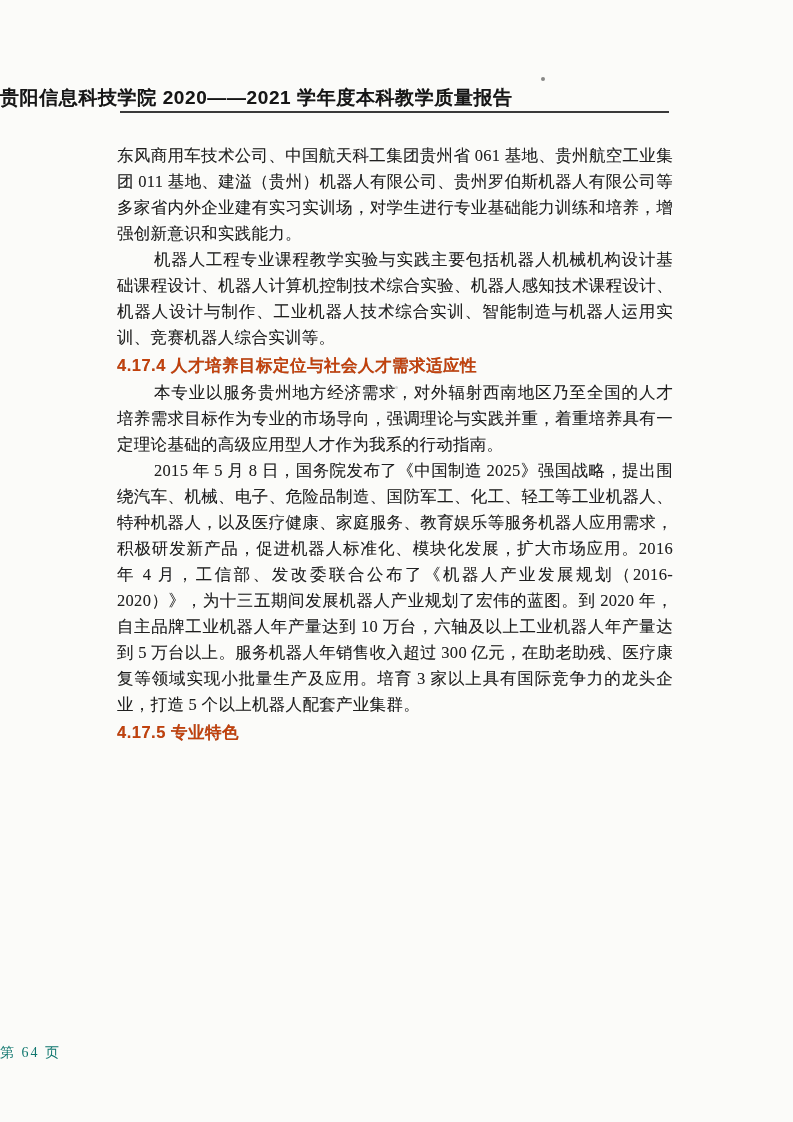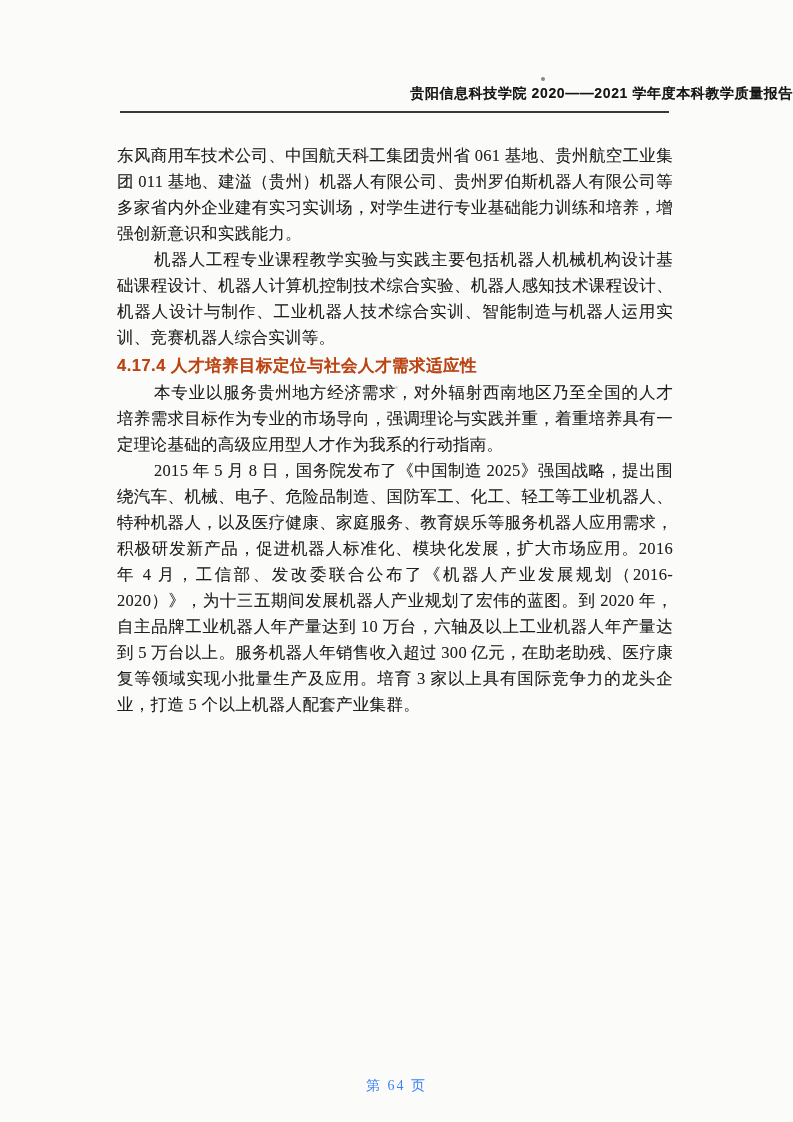--- a/index.html
+++ b/index.html
@@ -16,24 +16,24 @@
     overflow: hidden;
     font-family: "Liberation Serif", "DejaVu Serif", serif;
     color: #222222;
   }
   
   .header-title {
     position: absolute;
     top: 85px;
     left: 0;
     width: 100%;
-    text-align: right;
+    text-align: left;
     font-family: "Liberation Sans", "DejaVu Sans", sans-serif;
     font-weight: 700;
-    font-size: 14px;
+    font-size: 19px;
     letter-spacing: 0.6px;
     color: #161616;
     text-shadow: 0 0 0.5px rgba(0,0,0,0.35);
   }
   .header-rule {
     position: absolute;
     top: 111px;
     left: 120px;
     width: 549px;
     height: 2px;
@@ -66,27 +66,26 @@
     text-indent: 0;
     font-family: "Liberation Sans", "DejaVu Sans", sans-serif;
     font-weight: 700;
     font-size: 16.5px;
     letter-spacing: 0.5px;
     color: #c2410c;
   }
   
   .footer {
     position: absolute;
-    top: 1077px;
+    top: 1044px;
     left: 0;
     width: 100%;
-    text-align: center;
     font-size: 14px;
     letter-spacing: 2px;
-    color: #3b82f6;
+    color: #0f766e;
   }
   
   .speck {
     position: absolute;
     border-radius: 50%;
     background: #4a4a4a;
   }
   .speck.s1 { left: 541px; top: 77px; width: 4px; height: 4px; opacity: 0.65; }
   .speck.s2 { left: 395px; top: 386px; width: 3px; height: 3px; opacity: 0.22; }
   .speck.s3 { left: 188px; top: 440px; width: 2px; height: 2px; opacity: 0.18; }
@@ -99,20 +98,21 @@
   <div class="header-title">贵阳信息科技学院 2020——2021 学年度本科教学质量报告</div>
 
   <div class="header-rule"></div>
 
   <div class="doc-body">
       <div class="para no-indent">东风商用车技术公司、中国航天科工集团贵州省 061 基地、贵州航空工业集团 011 基地、建溢（贵州）机器人有限公司、贵州罗伯斯机器人有限公司等多家省内外企业建有实习实训场，对学生进行专业基础能力训练和培养，增强创新意识和实践能力。</div>
       <div class="para">机器人工程专业课程教学实验与实践主要包括机器人机械机构设计基础课程设计、机器人计算机控制技术综合实验、机器人感知技术课程设计、机器人设计与制作、工业机器人技术综合实训、智能制造与机器人运用实训、竞赛机器人综合实训等。</div>
       <div class="heading">4.17.4 人才培养目标定位与社会人才需求适应性</div>
       <div class="para">本专业以服务贵州地方经济需求，对外辐射西南地区乃至全国的人才培养需求目标作为专业的市场导向，强调理论与实践并重，着重培养具有一定理论基础的高级应用型人才作为我系的行动指南。</div>
       <div class="para">2015 年 5 月 8 日，国务院发布了《中国制造 2025》强国战略，提出围绕汽车、机械、电子、危险品制造、国防军工、化工、轻工等工业机器人、特种机器人，以及医疗健康、家庭服务、教育娱乐等服务机器人应用需求，积极研发新产品，促进机器人标准化、模块化发展，扩大市场应用。2016 年 4 月，工信部、发改委联合公布了《机器人产业发展规划（2016-2020）》，为十三五期间发展机器人产业规划了宏伟的蓝图。到 2020 年，自主品牌工业机器人年产量达到 10 万台，六轴及以上工业机器人年产量达到 5 万台以上。服务机器人年销售收入超过 300 亿元，在助老助残、医疗康复等领域实现小批量生产及应用。培育 3 家以上具有国际竞争力的龙头企业，打造 5 个以上机器人配套产业集群。</div>
+      <div class="heading">4.17.5 专业特色</div>
     </div>
 
   <div class="speck s1"></div>
   <div class="speck s2"></div>
   <div class="speck s3"></div>
 
   <div class="footer">第 64 页</div>
 
 </div>
 

